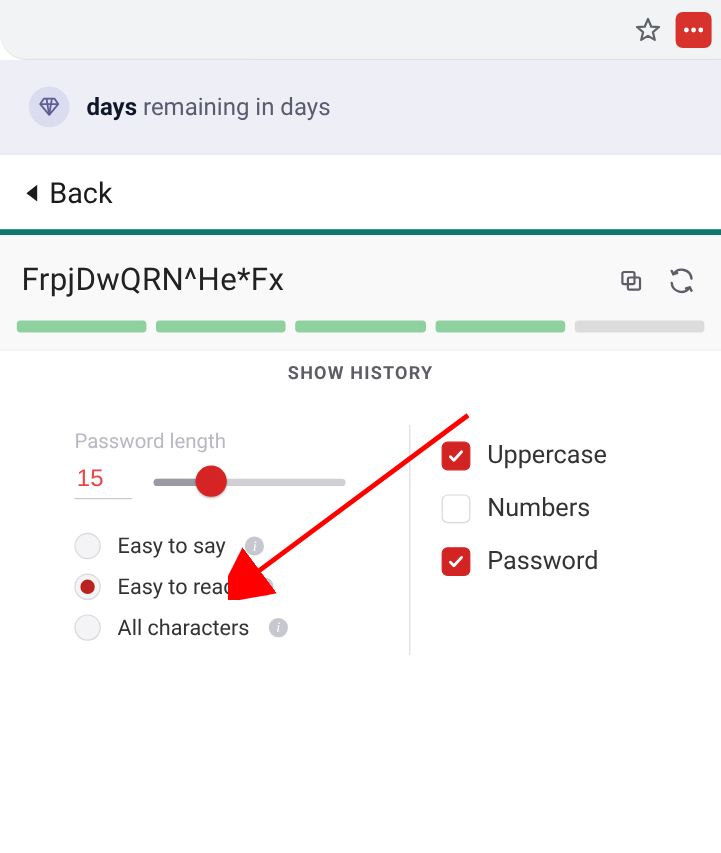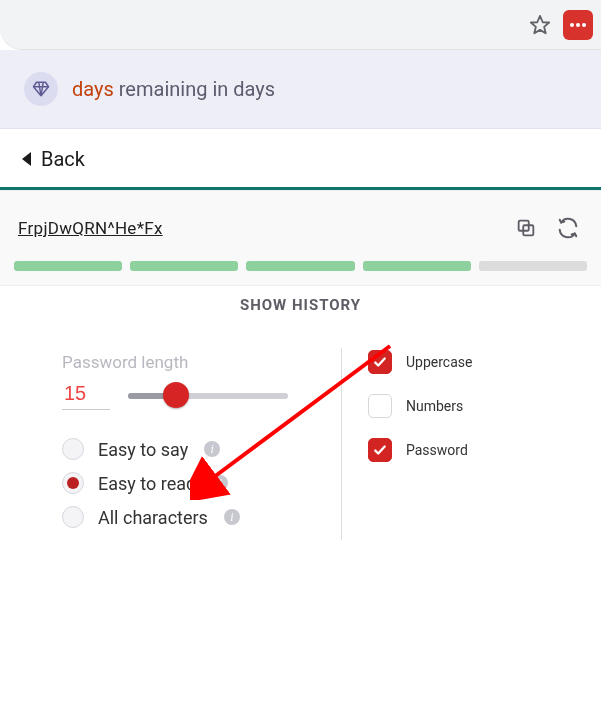--- a/index.html
+++ b/index.html
@@ -48,53 +48,52 @@
     gap:14px;
     border-bottom:1px solid #e3e3ee;
   }
   .diamond-circle {
     width:34px; height:34px; border-radius:50%;
     background:#dcdcf1;
     display:flex; align-items:center; justify-content:center;
     color:#534d88;
   }
   .trial-text { font-size:20px; color:#5a5c6e; }
-  .trial-text .days-word { color:#c2410c; font-weight:400; }
+  .trial-text .days-word { color:#0f172a; font-weight:700; }
 
   
   .back-row {
     padding: 18px 22px 16px;
-    font-size:20px;
+    font-size:24px;
     color:#1b1b1b;
     display:flex;
     align-items:center;
     gap:10px;
-    border-bottom:3px solid #0f766e;
+    border-bottom:5px solid #0f766e;
     background:#fff;
   }
   .back-caret {
     width:0; height:0;
     border-top:7px solid transparent;
     border-bottom:7px solid transparent;
     border-right:9px solid #1b1b1b;
   }
 
   
   .pw-block { background:#f9f9f9; border-top:1px solid #eee; border-bottom:1px solid #eee; }
   .pw-row {
     display:flex; align-items:center;
     padding: 22px 18px 18px;
   }
   .pw-value {
     flex:1;
-    font-size:17px;
+    font-size:26px;
     color:#222;
     font-weight:400;
     letter-spacing:0.3px;
-    text-decoration:underline;
   }
   .pw-action {
     width:30px; height:30px;
     display:flex; align-items:center; justify-content:center;
     color:#5d5d66;
     cursor:pointer;
     margin-left:12px;
   }
 
   
@@ -215,23 +214,23 @@
     font-style:italic;
     font-size:12px;
     display:flex; align-items:center; justify-content:center;
     margin-left:2px;
   }
 
   .check-item {
     display:flex;
     align-items:center;
     gap:14px;
-    font-size:14px;
+    font-size:21px;
     color:#333;
-    margin:0 0 20px;
+    margin:12px 0 20px;
   }
   .checkbox {
     width:24px; height:24px;
     border:1px solid #d7d7de;
     border-radius:5px;
     background:#fff;
     display:flex; align-items:center; justify-content:center;
   }
   .checkbox.checked {
     background:#d32424;

